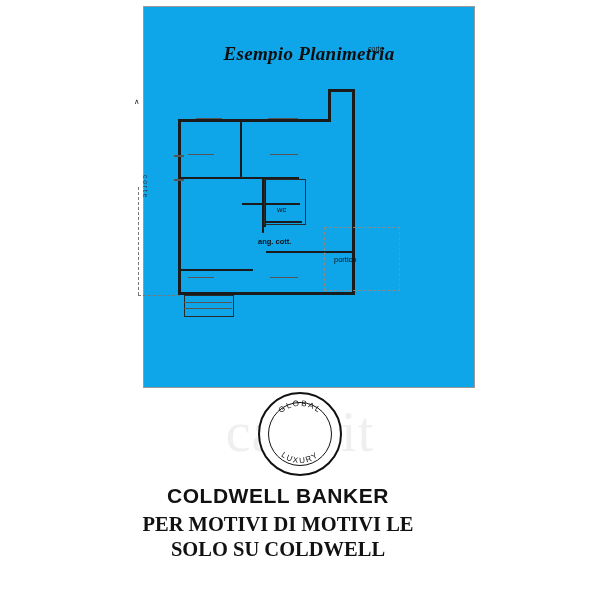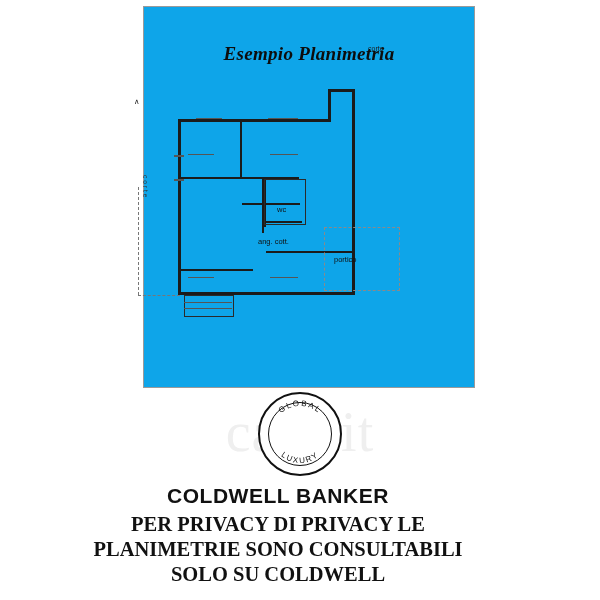--- a/index.html
+++ b/index.html
@@ -226,21 +226,21 @@
   <div class="thin" style="left:44px; top:270px; width:26px; height:1px;"></div>
   <div class="thin" style="left:126px; top:270px; width:28px; height:1px;"></div>
 
   <div class="box-outline" style="left:40px; top:288px; width:48px; height:20px;"></div>
   <div class="thin" style="left:40px; top:295px; width:48px; height:1px;"></div>
   <div class="thin" style="left:40px; top:301px; width:48px; height:1px;"></div>
 
   <div class="box-outline" style="left:120px; top:172px; width:40px; height:44px;"></div>
   <div class="room-label" style="left:133px; top:28px; top:198px;">wc</div>
 
-  <div class="room-label" style="left:114px; top:230px;">ang. cott.</div>
+  <div class="room-label" style="left:114px; top:230px;font-weight:bold;">ang. cott.</div>
 
   <div class="box-dashed" style="left:180px; top:220px; width:74px; height:62px;"></div>
   <div class="room-label" style="left:190px; top:248px;">portico</div>
 
   <div class="dash-v" style="left:-6px; top:180px; height:108px;"></div>
   <div class="dash-h" style="left:-6px; top:288px; width:42px;"></div>
   <div class="vert-label" style="left:-2px; top:168px;">corte</div>
 
   <div class="room-label" style="left:-10px; top:90px;">∧</div>
 </div>
@@ -260,16 +260,15 @@
     </text>
     <text>
       <textPath href="#arcBottom" startOffset="50%" text-anchor="middle">LUXURY</textPath>
     </text>
   </svg>
   <div id="logo-star">★</div>
 </div>
 
 <div id="bottom-text">
   <div id="brand-line">COLDWELL BANKER</div>
-  <div class="notice-line">PER PRIVACY DI PRIVACY LE</div>
-  <div class="notice-line">PLANIMETRIE SONO CONSULTABILI</div>
+  <div class="notice-line">PER MOTIVI DI MOTIVI LE</div>
   <div class="notice-line">SOLO SU COLDWELL</div>
 </div>
 
 </body></html>

